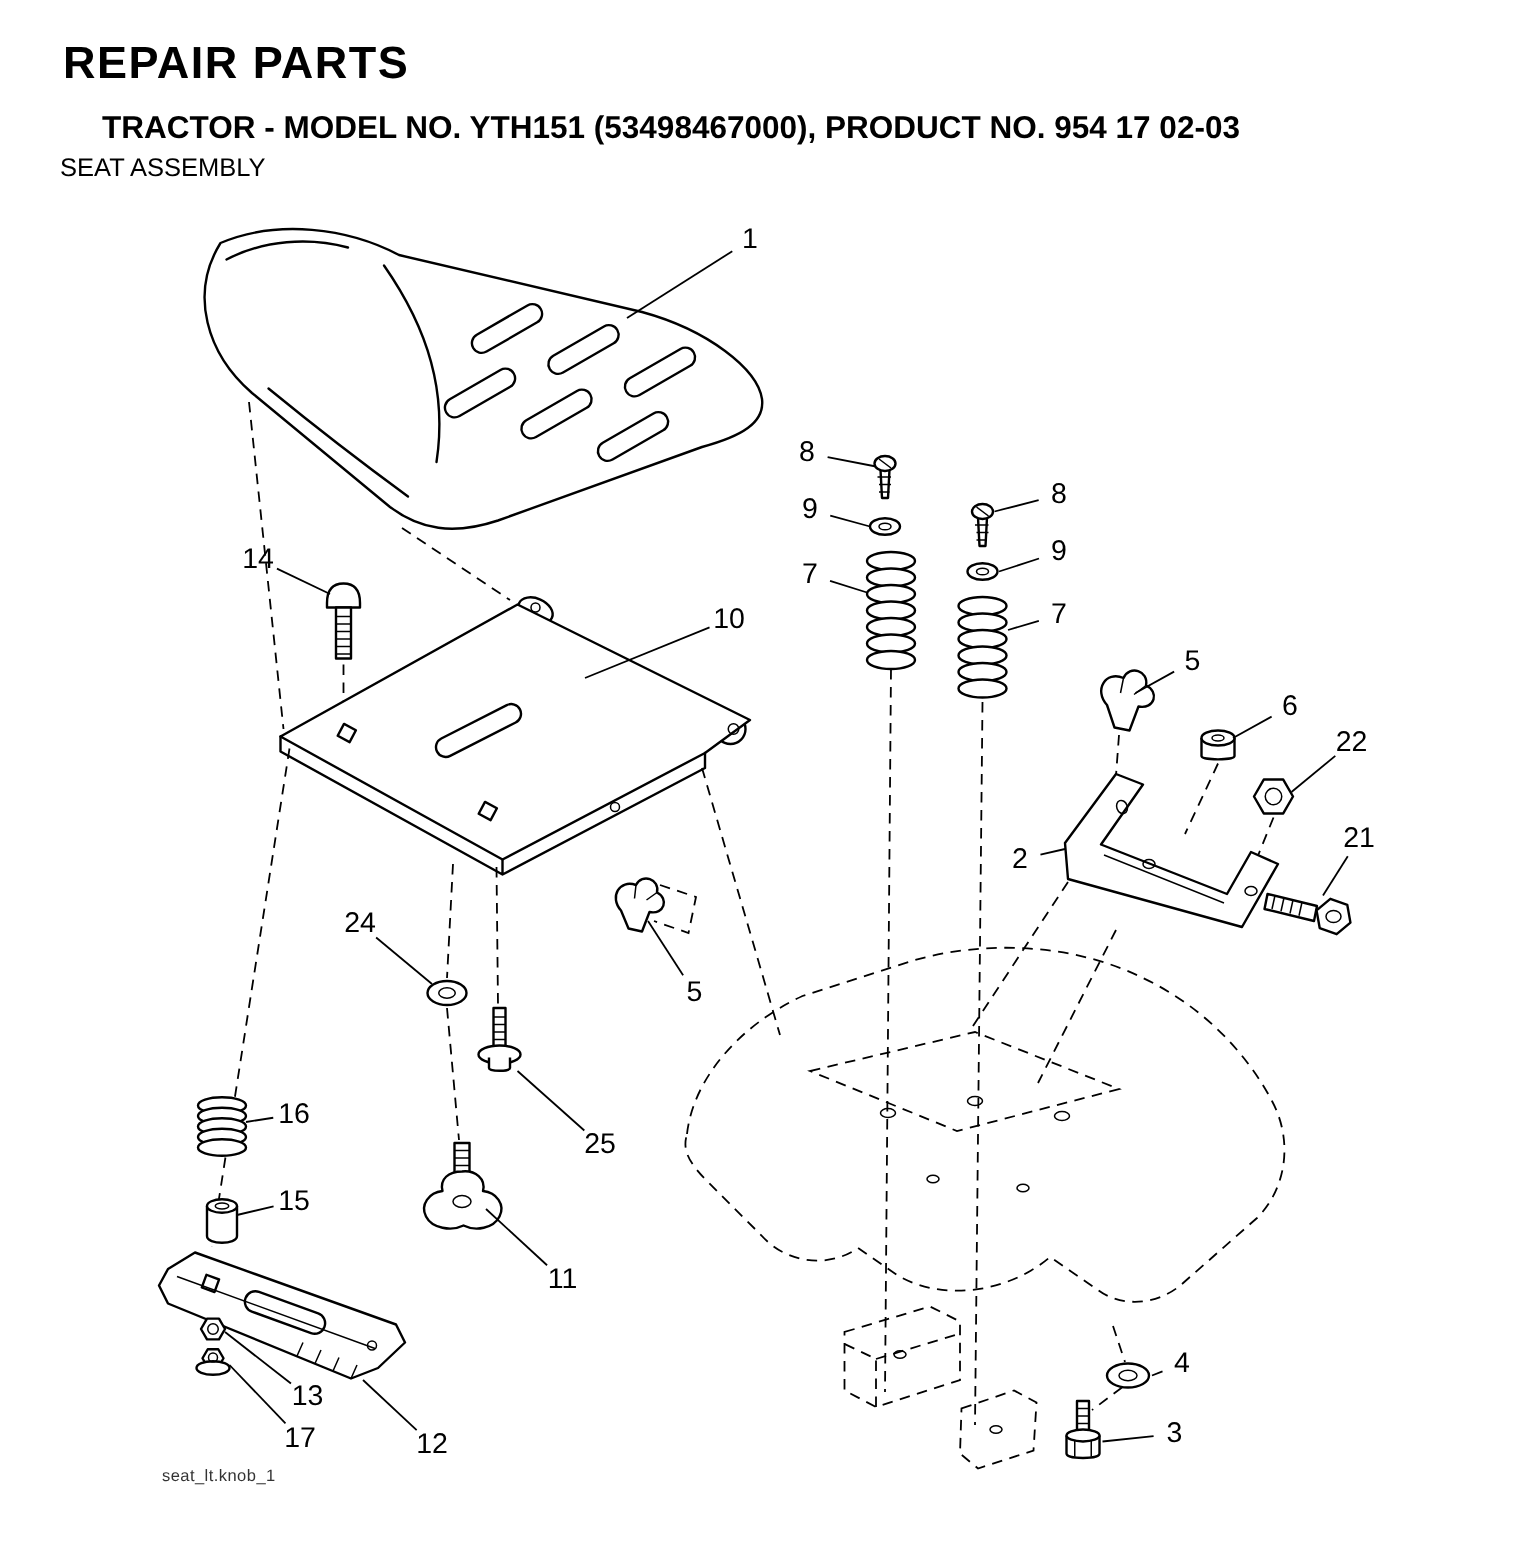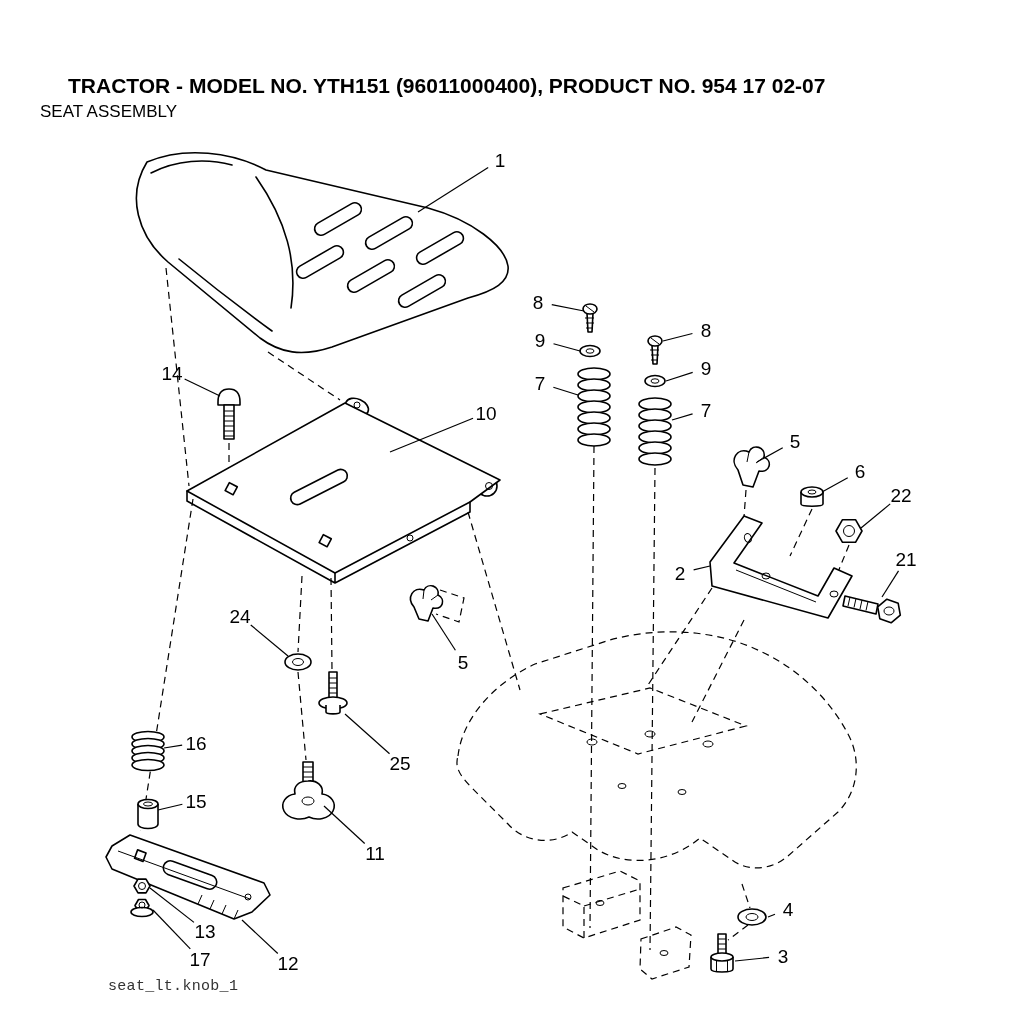--- a/index.html
+++ b/index.html
@@ -3,21 +3,21 @@
 <meta charset="utf-8">
 <style>
   html,body{margin:0;padding:0;background:#fff;}
   .page{position:relative;width:1024px;height:1034px;background:#fff;overflow:hidden;
         font-family:"Liberation Sans",sans-serif;color:#000;}
   .page svg{position:absolute;left:0;top:0;z-index:0;}
   .hdr{position:absolute;z-index:2;white-space:nowrap;}
   .hdr.title{left:42px;top:26px;font-size:30px;font-weight:bold;letter-spacing:1px;}
   .hdr.subtitle{left:68px;top:74px;font-size:21px;font-weight:bold;}
   .hdr.section{left:40px;top:102px;font-size:17px;font-weight:normal;}
-  .footnote{position:absolute;z-index:2;left:108px;top:978px;font-size:15px;color:#333;letter-spacing:.3px;font-family:Liberation Mono, monospace;}
+  .footnote{position:absolute;z-index:2;left:108px;top:978px;font-size:11px;color:#333;letter-spacing:.3px;}
 
   
   .fillw{fill:#fff;stroke:#000;stroke-width:1.6;stroke-linejoin:round;}
   .ln{fill:none;stroke:#000;stroke-width:1.6;stroke-linejoin:round;stroke-linecap:round;}
   .thin{fill:none;stroke:#000;stroke-width:1;}
   .dash{fill:none;stroke:#000;stroke-width:1.2;stroke-dasharray:7 5;}
   .leader{stroke:#000;stroke-width:1.2;}
   .callout{font:400 19px "Liberation Sans",sans-serif;text-anchor:middle;dominant-baseline:central;fill:#000;}
 </style>
 </head>
@@ -305,16 +305,17 @@
         <text x="200" y="959" class="callout">17</text>
         <line x1="277.772622849451" y1="953.4396257070955" x2="242" y2="920" class="leader"></line>
         <text x="288" y="963" class="callout">12</text>
         <line x1="775.0013263276064" y1="914.1994694689574" x2="768" y2="917" class="leader"></line>
         <text x="788" y="909" class="callout">4</text>
         <line x1="769.0753422755291" y1="957.4504851796324" x2="735" y2="961" class="leader"></line>
         <text x="783" y="956" class="callout">3</text>
       </g>
   </svg>
 
-  <div class="hdr subtitle">TRACTOR - MODEL NO. YTH151 (96011000400), PRODUCT NO. 954 17 02-07</div>
+  <div class="hdr title">REPAIR PARTS</div>
+  <div class="hdr subtitle">TRACTOR - MODEL NO. YTH151 (53498467000), PRODUCT NO. 954 17 02-03</div>
   <div class="hdr section">SEAT ASSEMBLY</div>
   <div class="footnote">seat_lt.knob_1</div>
 </div>
 
 </body></html>

